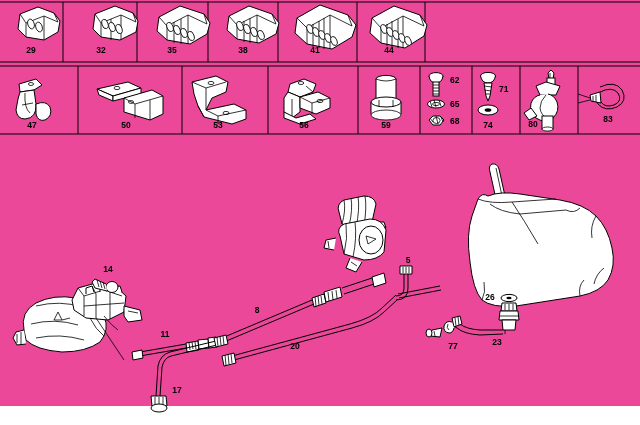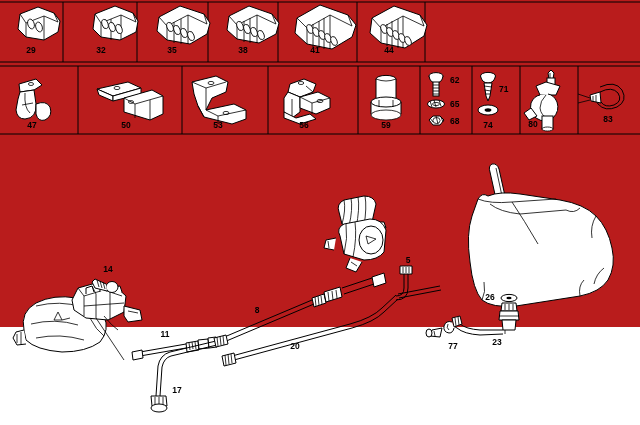--- a/index.html
+++ b/index.html
@@ -10,22 +10,22 @@
   body {
     width: 640px;
     height: 425px;
     position: relative;
     font-family: "Liberation Sans", sans-serif;
     overflow: hidden;
   }
   #page {
     position: absolute;
     left: 0; top: 0;
-    width: 640px; height: 327px;
-    background: #b91c1c;
+    width: 640px; height: 406px;
+    background: #ec4899;
   }
   svg.layer {
     position: absolute;
     left: 0; top: 0;
     width: 640px;
     height: 425px;
   }
   .lbl {
     font-family: "Liberation Sans", sans-serif;
     font-weight: bold;

